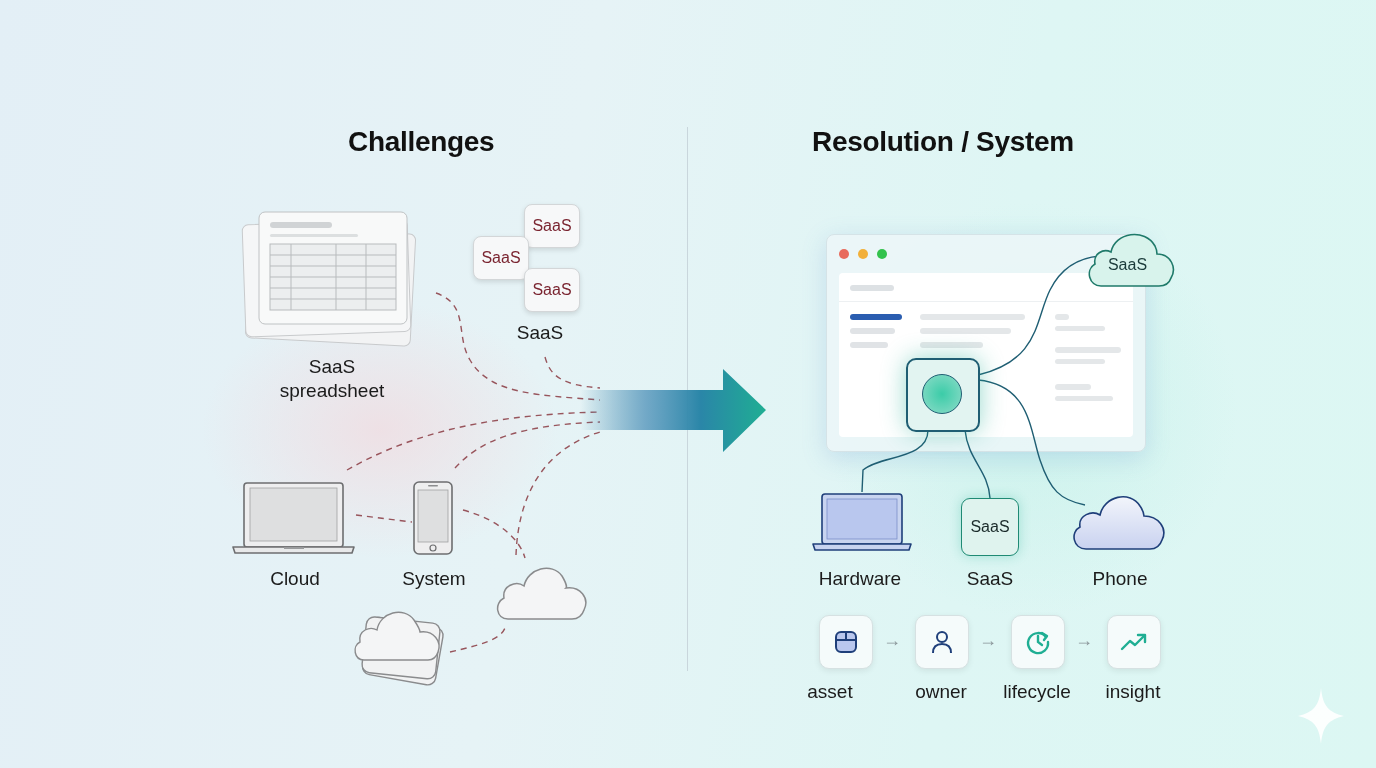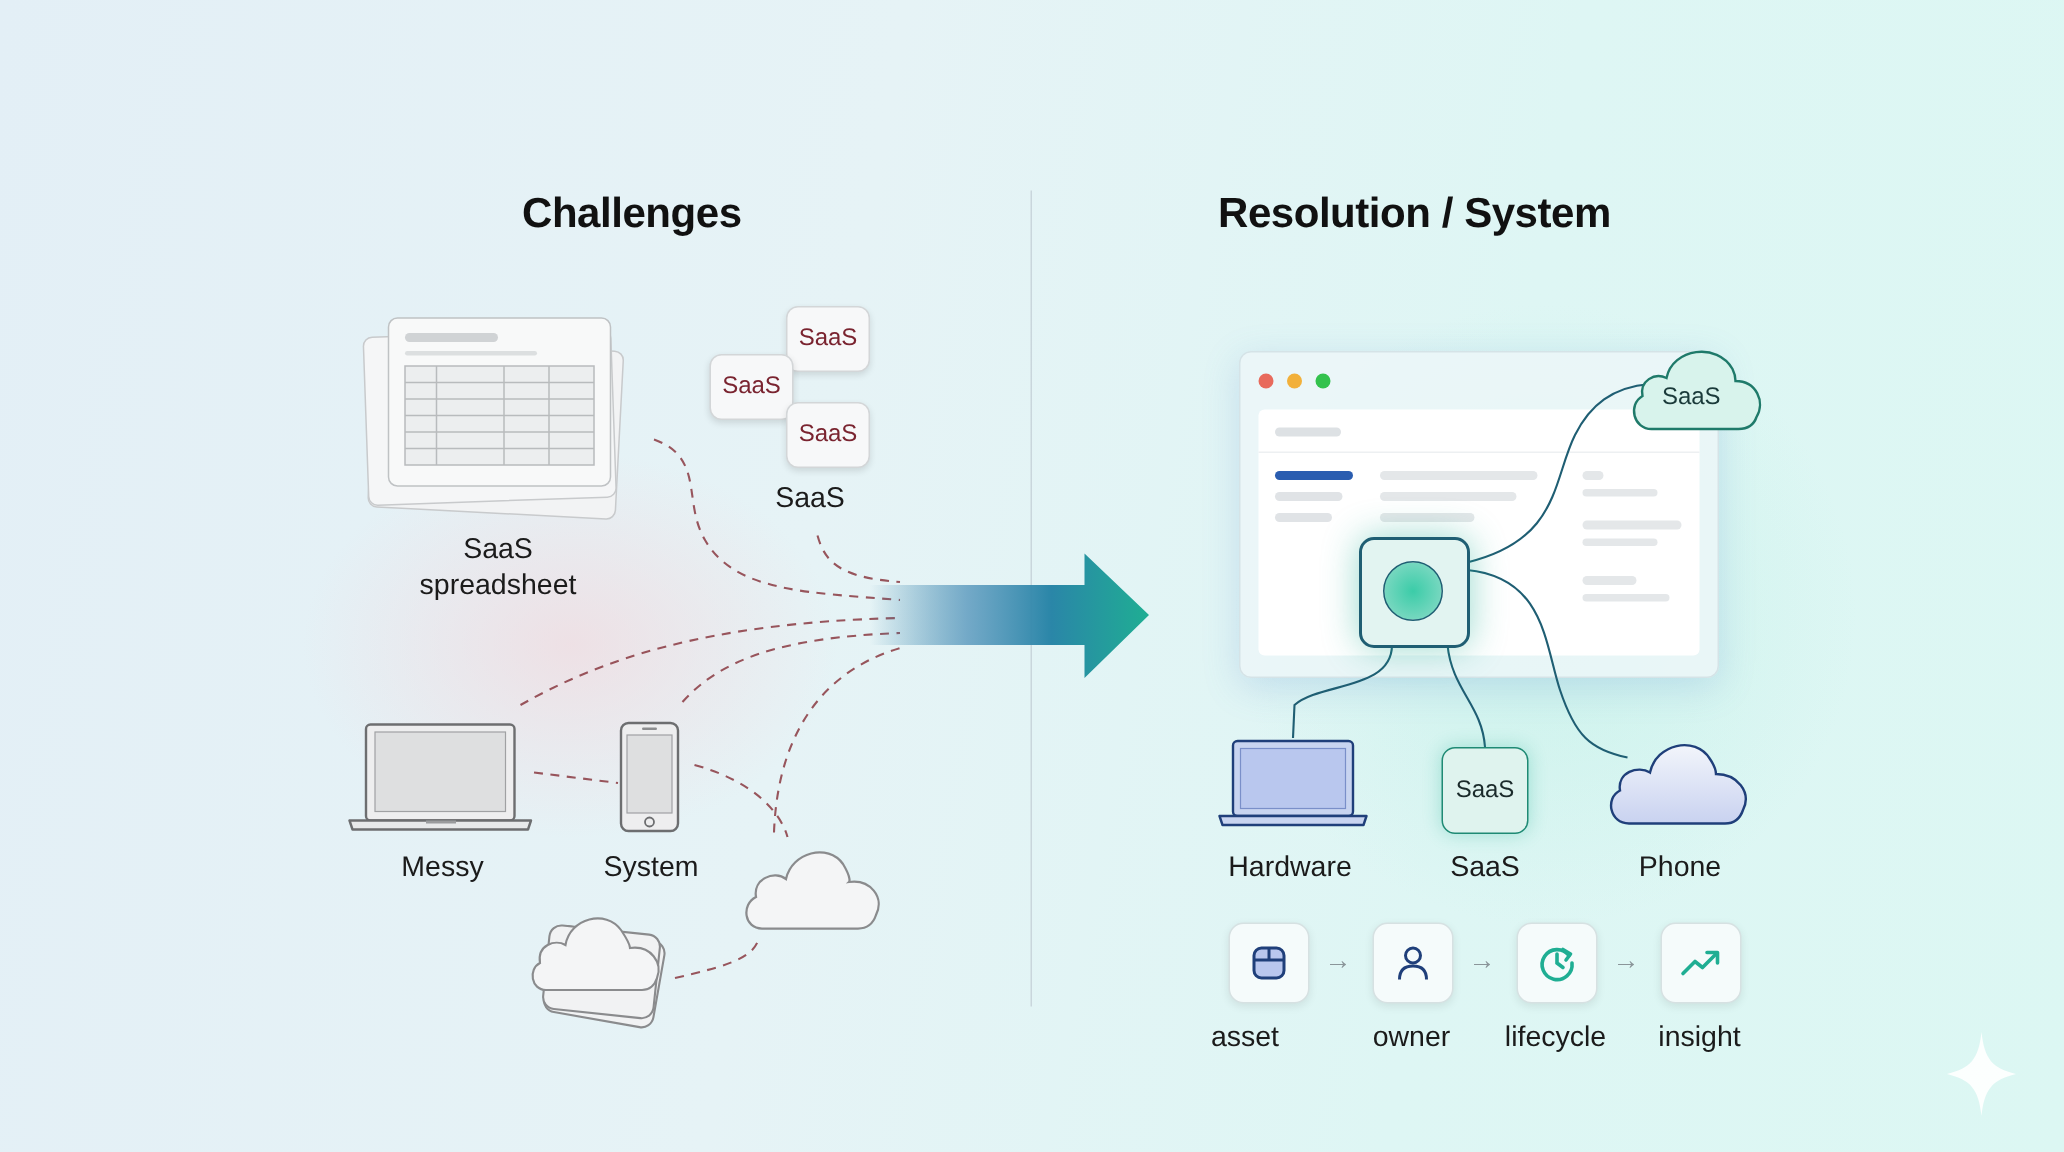--- a/index.html
+++ b/index.html
@@ -75,21 +75,21 @@
 <div class="saas-tag" style="left:473px;top:236px;">SaaS</div>
 <div class="saas-tag" style="left:524px;top:268px;">SaaS</div>
 <div class="label" style="left:505px;top:322px;width:70px;">SaaS</div>
 
 <svg style="left:232px;top:482px;" width="126" height="74">
   <rect x="12" y="1" width="99" height="64" rx="3" fill="#eeeeef" stroke="#6d6e70" stroke-width="1.6"></rect>
   <rect x="18" y="6" width="87" height="53" fill="#dedfe0" stroke="#a0a1a3" stroke-width="0.8"></rect>
   <path d="M1 65 L122 65 L120 71 L3 71 Z" fill="#e8e9ea" stroke="#6d6e70" stroke-width="1.6" stroke-linejoin="round"></path>
   <rect x="52" y="65" width="20" height="2" fill="#9a9b9d"></rect>
 </svg>
-<div class="label" style="left:250px;top:568px;width:90px;">Messy</div>
+<div class="label" style="left:250px;top:568px;width:90px;">Cloud</div>
 
 <svg style="left:413px;top:481px;" width="42" height="76">
   <rect x="1" y="1" width="38" height="72" rx="5" fill="#eeeeef" stroke="#6d6e70" stroke-width="1.6"></rect>
   <rect x="5" y="9" width="30" height="52" fill="#dedfe0" stroke="#a0a1a3" stroke-width="0.8"></rect>
   <rect x="15" y="4" width="10" height="1.6" rx="0.8" fill="#8c8d8f"></rect>
   <circle cx="20" cy="67" r="3" fill="none" stroke="#6d6e70" stroke-width="1.2"></circle>
 </svg>
 <div class="label" style="left:392px;top:568px;width:84px;">System</div>
 
 <svg style="left:494px;top:558px;" width="100" height="64">

